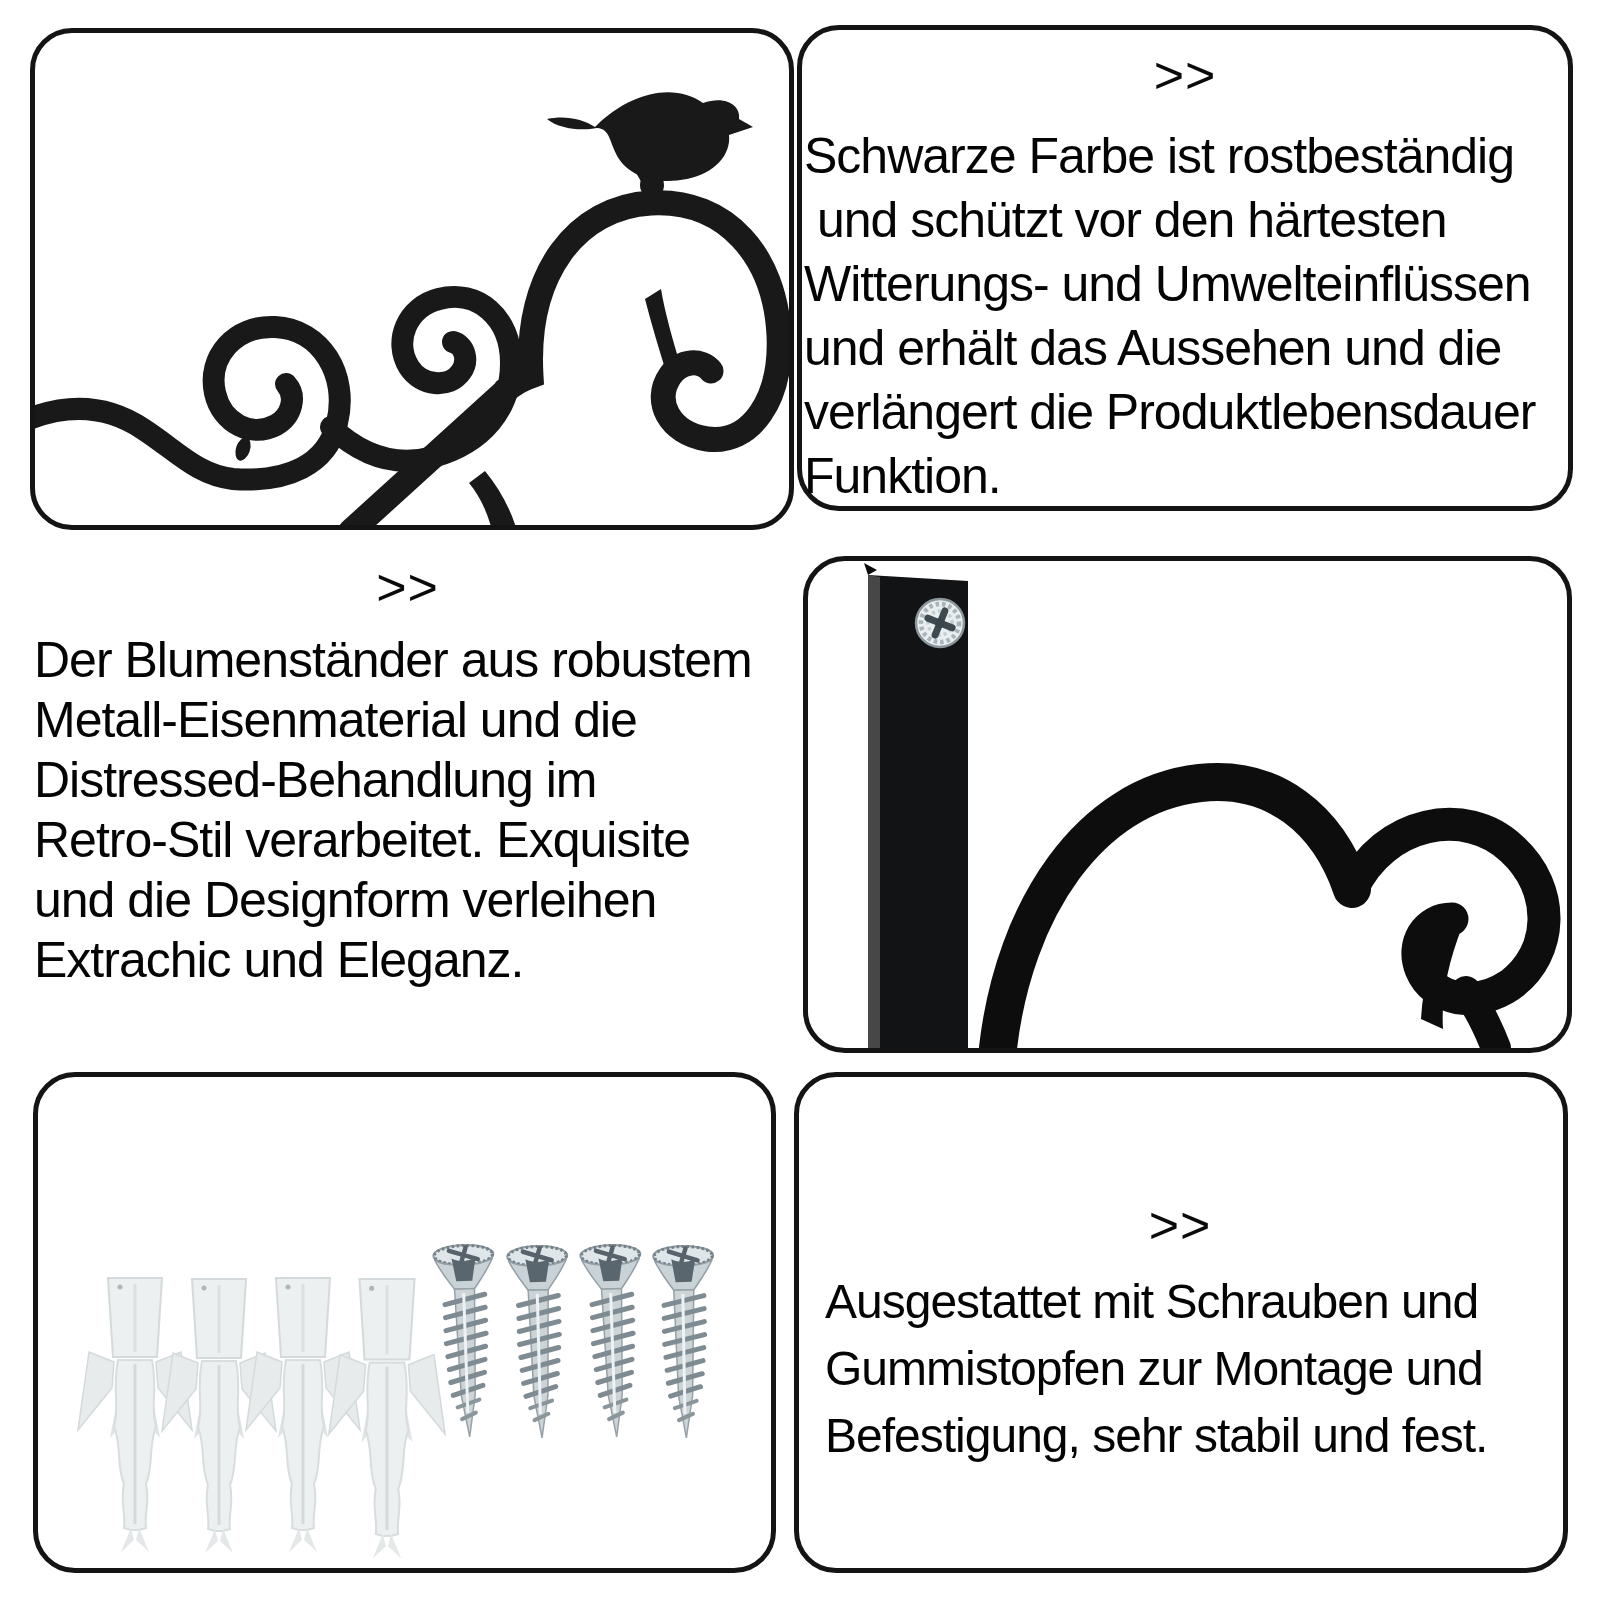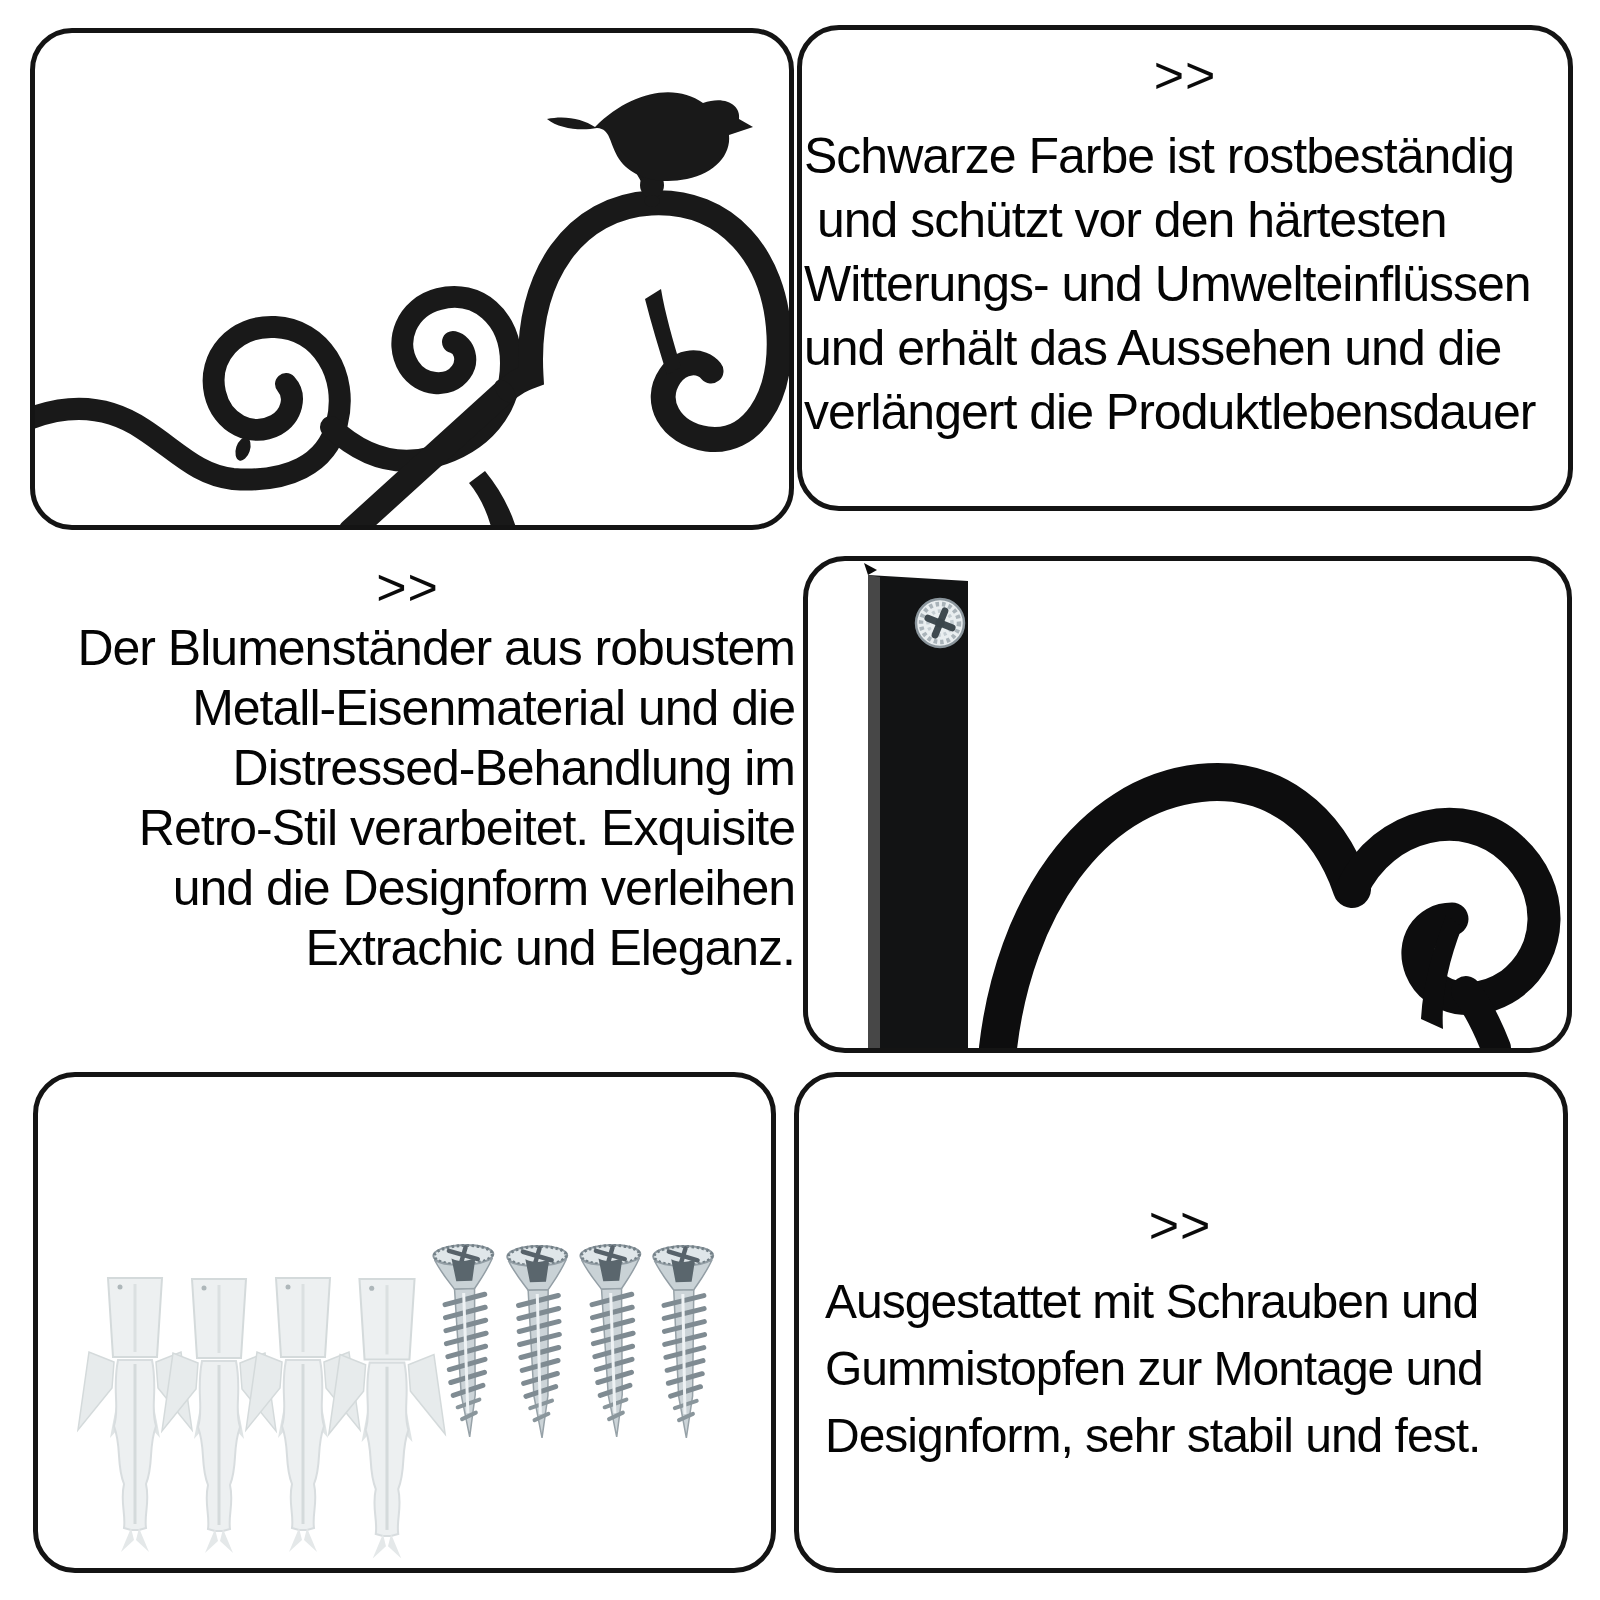--- a/index.html
+++ b/index.html
@@ -13,21 +13,21 @@
   }
   .panel svg{position:absolute;left:0;top:0;width:100%;height:100%;}
   .textblock{position:absolute;}
   .chev{
     text-align:center;font-size:52px;line-height:62px;font-weight:400;
     letter-spacing:1px;color:#0a0a0a;
   }
   .lines{color:#040404;}
   .line{white-space:pre;font-size:50px;line-height:64px;letter-spacing:-1px;}
   .tb-finish  .lines{margin-top:18px;padding-left:4px;}
-  .tb-material .lines{padding-left:14px;text-align:right;}
+  .tb-material .lines{margin-top:12px;padding-left:14px;}
   .tb-material .line{line-height:60px;}
   .tb-mounting .lines{margin-top:12px;padding-left:25px;}
   .tb-mounting .line{font-size:48px;line-height:67px;}
 </style>
 </head>
 <body>
 
 <div class="canvas">
 
   <div class="panel" style="left:30px;top:28px;width:764px;height:502px;">
@@ -70,20 +70,21 @@
 
   <div class="panel" style="left:797px;top:25px;width:776px;height:486px;"></div>
   <div class="textblock tb-finish" style="left:800px;top:44px;width:770px;">
     <div class="chev">&gt;&gt;</div>
     <div class="lines">
       <div class="line">Schwarze Farbe ist rostbeständig</div>
       <div class="line"> und schützt vor den härtesten</div>
       <div class="line">Witterungs- und Umwelteinflüssen</div>
       <div class="line">und erhält das Aussehen und die</div>
       <div class="line">verlängert die Produktlebensdauer</div>
+      <div class="line">Funktion.</div>
     </div>
   </div>
 
   <div class="textblock tb-material" style="left:20px;top:556px;width:775px;">
     <div class="chev">&gt;&gt;</div>
     <div class="lines">
       <div class="line">Der Blumenständer aus robustem</div>
       <div class="line">Metall-Eisenmaterial und die</div>
       <div class="line">Distressed-Behandlung im</div>
       <div class="line">Retro-Stil verarbeitet. Exquisite</div>
@@ -180,17 +181,17 @@
       </g>
     </svg>
   </div>
 
   <div class="panel" style="left:794px;top:1072px;width:774px;height:501px;"></div>
   <div class="textblock tb-mounting" style="left:800px;top:1194px;width:760px;">
     <div class="chev">&gt;&gt;</div>
     <div class="lines">
       <div class="line">Ausgestattet mit Schrauben und</div>
       <div class="line">Gummistopfen zur Montage und</div>
-      <div class="line">Designform, sehr stabil und fest.</div>
+      <div class="line">Befestigung, sehr stabil und fest.</div>
     </div>
   </div>
 
 </div>
 
 </body></html>

